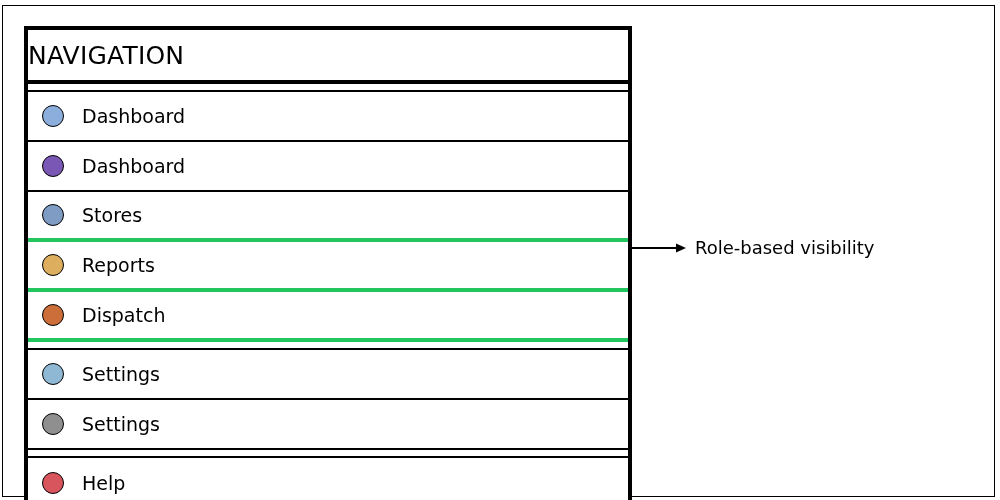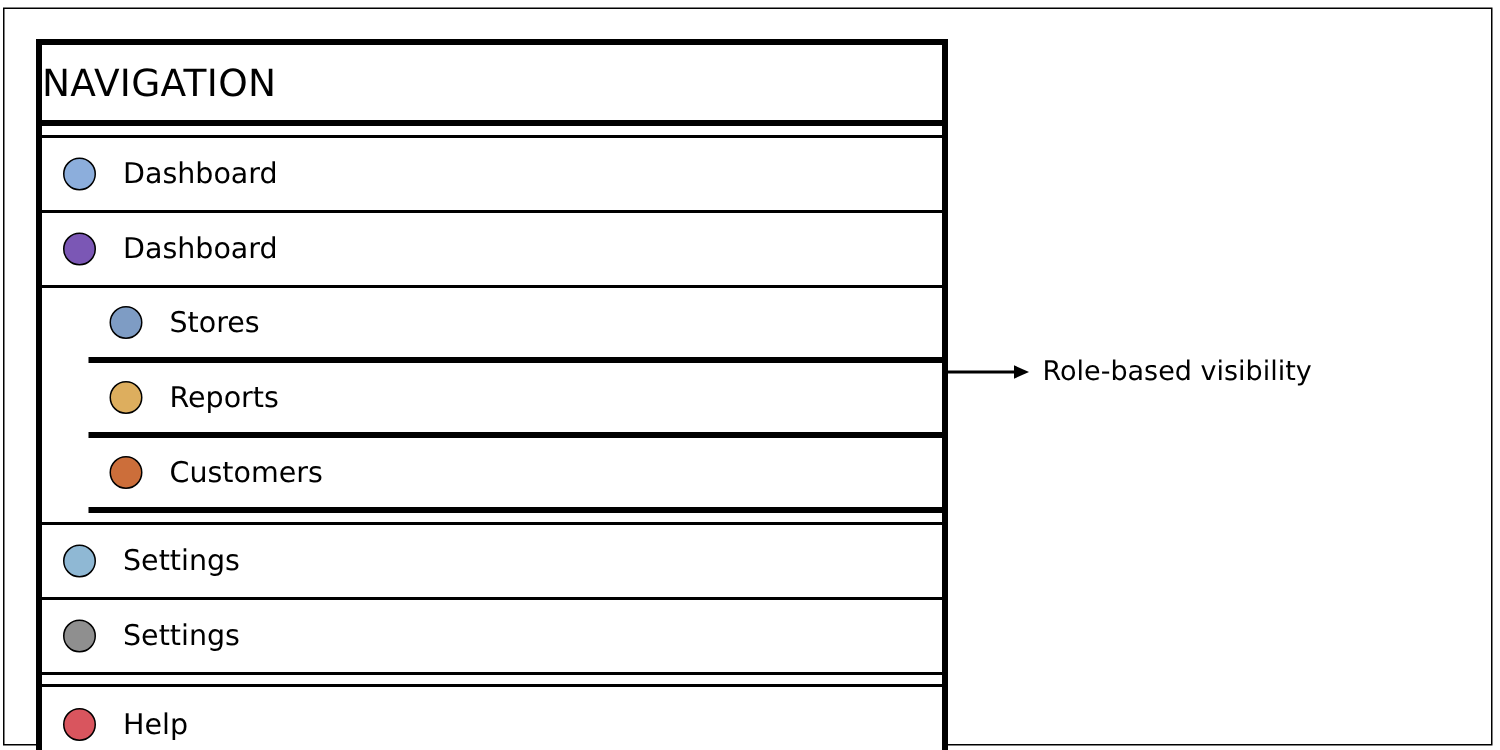--- a/index.html
+++ b/index.html
@@ -91,22 +91,21 @@
     box-sizing: border-box;
     height: 50px;
     background: #ffffff;
     border-bottom: 2.5px solid #000000;
     display: flex;
     align-items: center;
     padding-left: 14px;
     position: relative;
   }
   .nav-row.thick-bottom {
-    border-bottom: 4px solid #000000;
-    margin-left: 31px;
+    border-bottom: 4px solid #22c55e;
   }
   .nav-row.no-bottom {
     border-bottom: none;
   }
 
   .bullet {
     width: 22px;
     height: 22px;
     border-radius: 50%;
     border: 1.5px solid #000000;
@@ -170,21 +169,21 @@
       <div class="nav-row thick-bottom">
         <span class="bullet" style="background:#7E9CC4"></span>
         <span class="nav-label">Stores</span>
       </div>
       <div class="nav-row thick-bottom">
         <span class="bullet" style="background:#DDAE5E"></span>
         <span class="nav-label">Reports</span>
       </div>
       <div class="nav-row thick-bottom">
         <span class="bullet" style="background:#CC6E3A"></span>
-        <span class="nav-label">Customers</span>
+        <span class="nav-label">Dispatch</span>
       </div>
     </div>
 
     <div class="group-sep"></div>
 
     <div class="nav-group">
       <div class="nav-row">
         <span class="bullet" style="background:#8FB8D4"></span>
         <span class="nav-label">Settings</span>
       </div>

